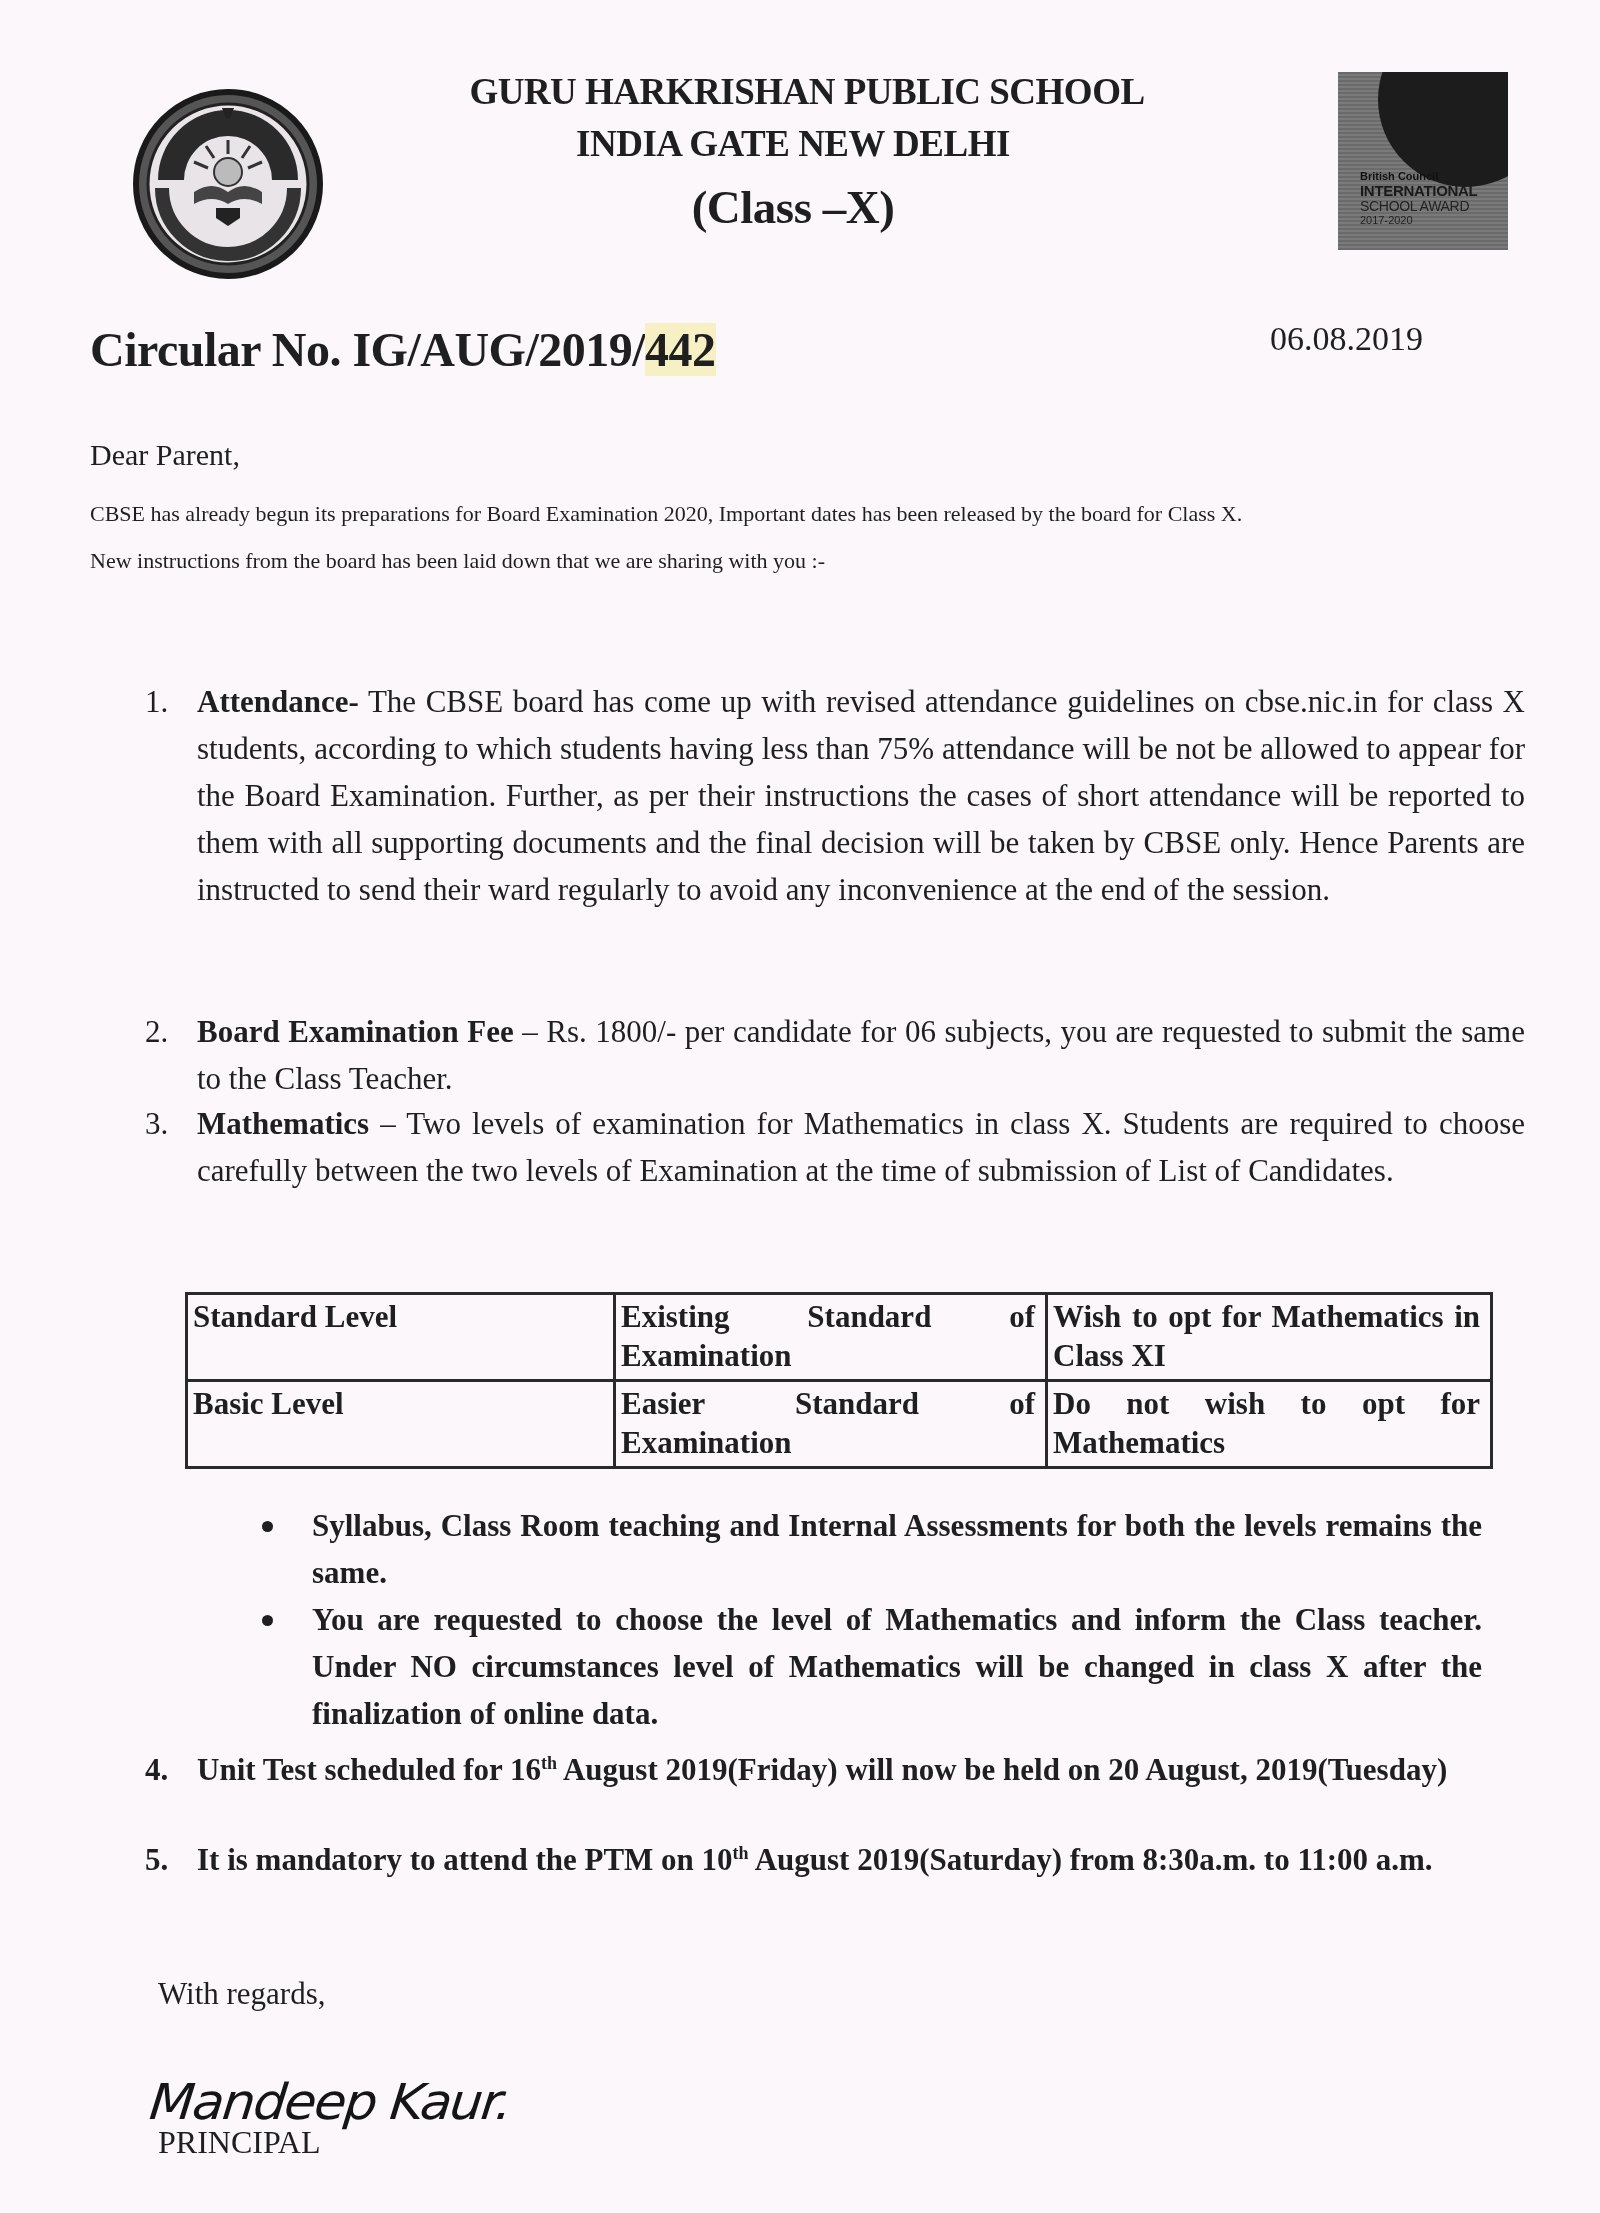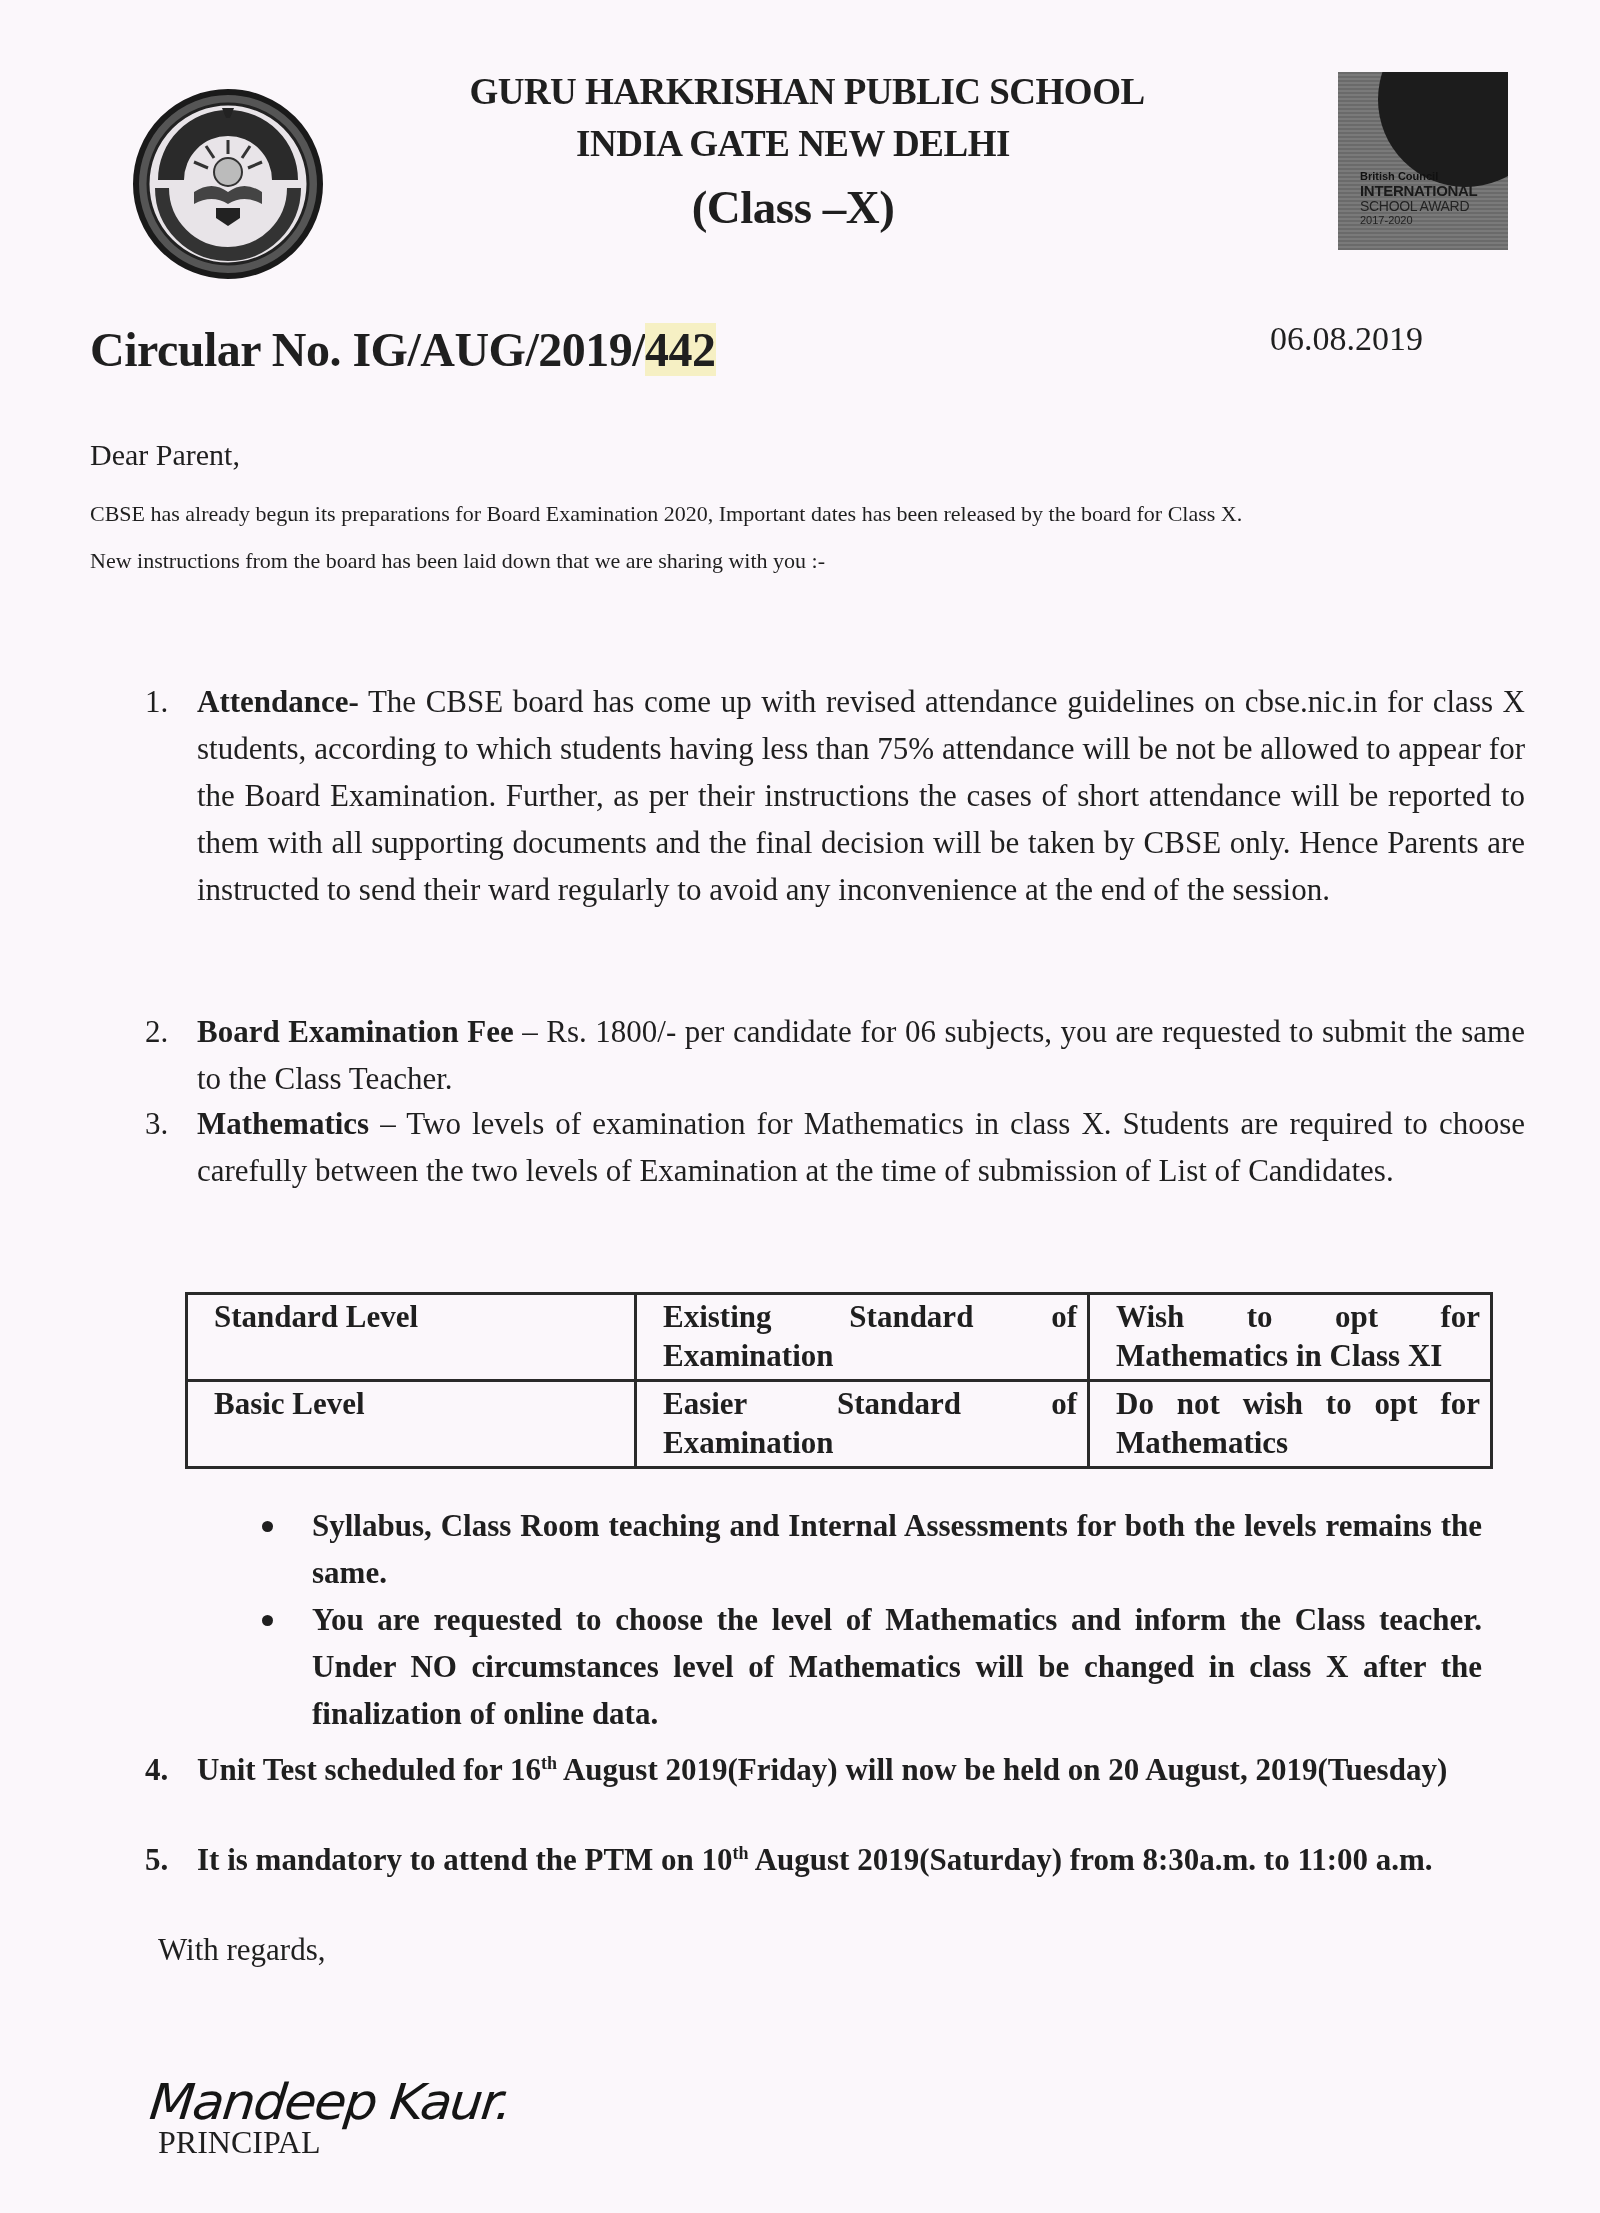--- a/index.html
+++ b/index.html
@@ -62,39 +62,39 @@
 
   .item1 { top: 678px; }
   .item2 { top: 1008px; }
   .item3 { top: 1100px; }
 
   table.levels {
     position: absolute; left: 185px; top: 1292px; width: 1308px;
     border-collapse: collapse; font-weight: bold; font-size: 31px; line-height: 39px;
   }
   table.levels td {
-    border: 3px solid #2a2a2a; vertical-align: top; padding: 2px 10px 4px 26px;
+    border: 3px solid #2a2a2a; vertical-align: top; padding: 2px 10px 4px 5px;
   }
   table.levels td.just { text-align: justify; text-align-last: left; }
   table.levels td.c1 { width: 410px; }
   table.levels td.c2 { width: 414px; }
 
   .bullets { position: absolute; left: 262px; top: 1502px; width: 1220px; font-weight: bold; font-size: 31px; line-height: 47px; }
   .bullet { position: relative; padding-left: 50px; text-align: justify; }
   .bullet::before {
     content: ""; position: absolute; left: 0; top: 19px; width: 11px; height: 11px;
     background: #1f1f1f; border-radius: 50%;
   }
   .bullet .txt { text-align: justify; text-align-last: left; display: block; }
 
   .item4 { top: 1746px; font-weight: bold; }
   .item5 { top: 1836px; font-weight: bold; }
   sup { font-size: 18px; line-height: 0; }
 
-  .regards { position: absolute; left: 158px; top: 1932px; font-size: 31px; font-family: "Liberation Serif", serif; }
+  .regards { position: absolute; left: 158px; top: 1976px; font-size: 31px; font-family: "Liberation Serif", serif; }
   .signature {
     position: absolute; left: 150px; top: 2072px; font-size: 52px;
     font-family: "DejaVu Sans", sans-serif; font-style: italic; letter-spacing: -2px;
     transform: skewX(-6deg) scaleY(0.95); color: #151515;
   }
   .principal { position: absolute; left: 158px; top: 2124px; font-size: 32px; font-family: "Liberation Serif", serif; }
 </style>
 </head>
 <body>
 

